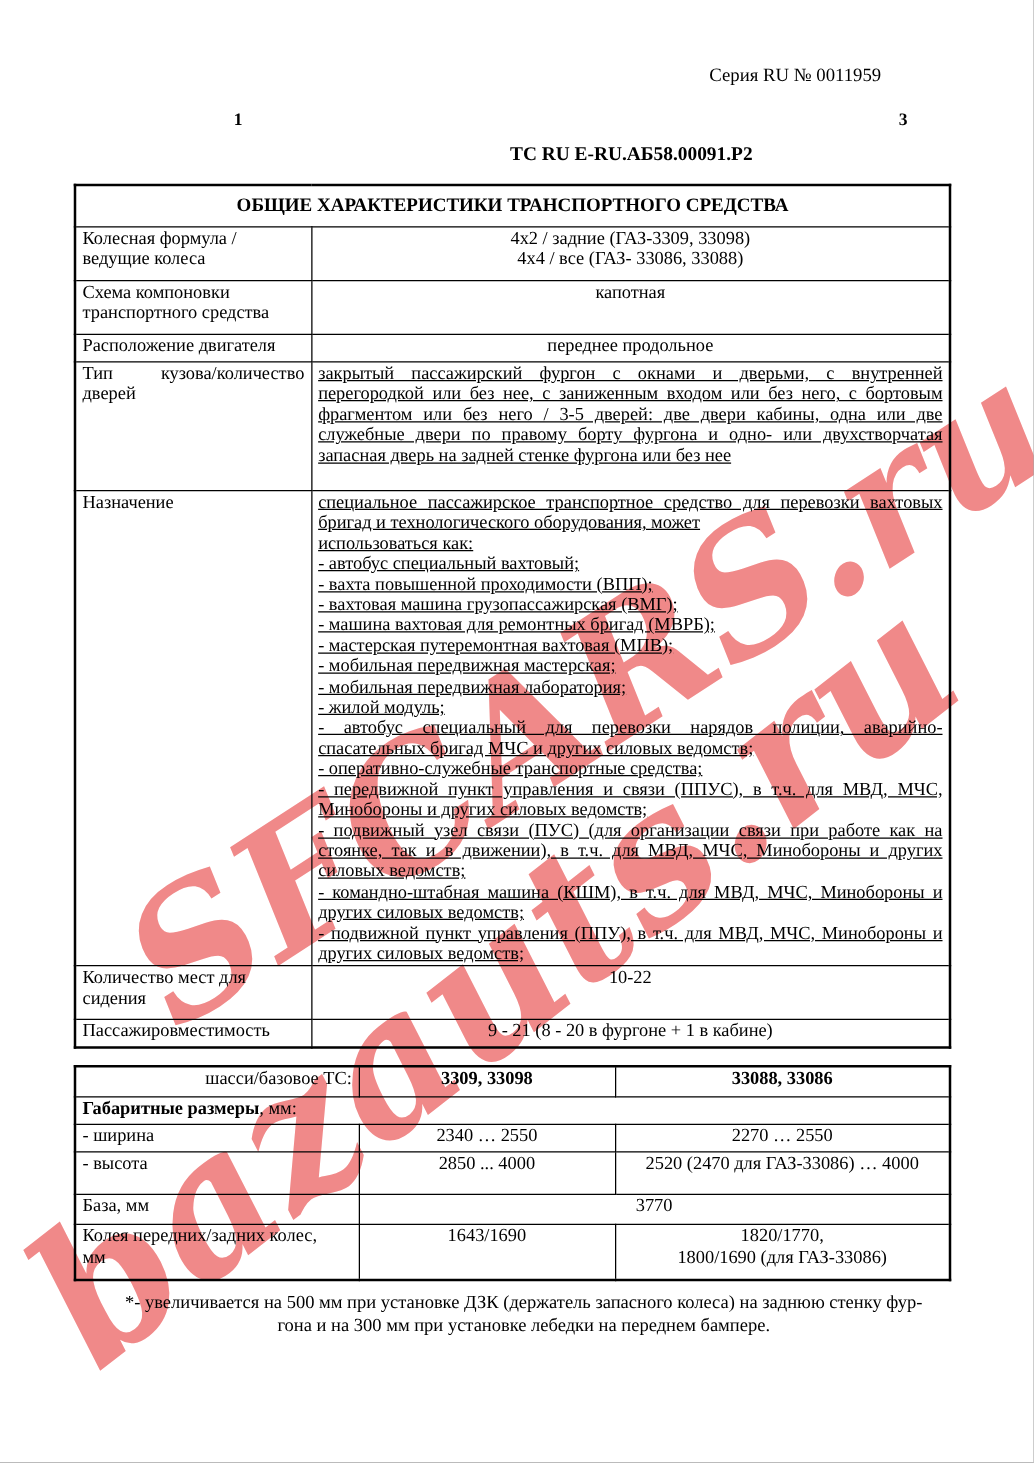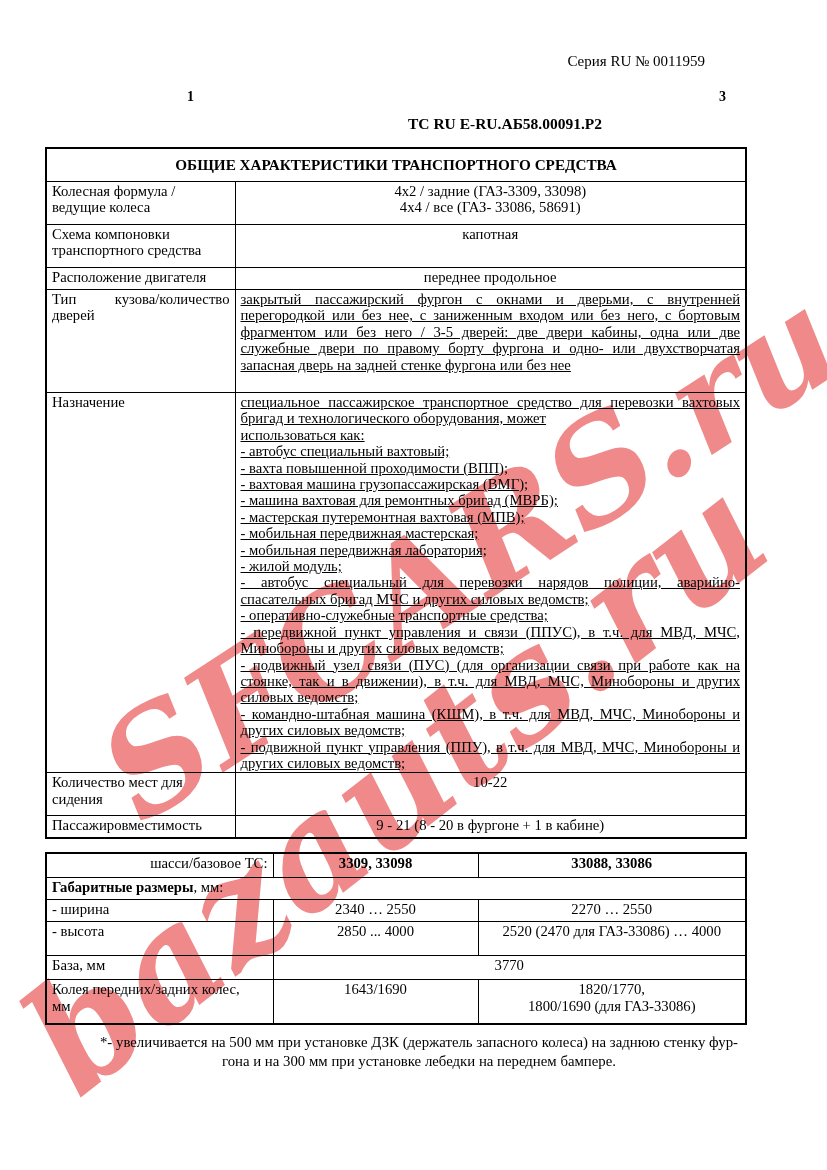--- a/index.html
+++ b/index.html
@@ -28,21 +28,21 @@
     font-weight:bold; font-style:italic;
     white-space:nowrap;
     mix-blend-mode:multiply;
     pointer-events:none;
     z-index:5;
   }
   .wm1 { left:470px; top:555px; font-size:138px; transform:translate(-50%,-50%) rotate(-33deg); }
   .wm2 { left:395px; top:785px; font-size:150px; transform:translate(-50%,-50%) rotate(-38deg); }
 
   
-  table { border-collapse:collapse; table-layout:fixed; width:700px; margin-left:45px; }
+  table { border-collapse:collapse; table-layout:fixed; width:700px; margin-left:59px; }
   .t1 { margin-top:147px; border:2px solid #000; }
   .t2 { margin-top:13px;  border:2px solid #000; }
   td, th { border:1px solid #000; vertical-align:top; padding:1px 5px; font-weight:normal; font-size:14.7px; }
   .t1 col.c-label { width:189px; }
   .t1 col.c-value { width:511px; }
   .t2 col.c2-1 { width:227px; }
   .t2 col.c2-2 { width:205px; }
   .t2 col.c2-3 { width:268px; }
 
   .tbl-title   { text-align:center; font-weight:bold; font-size:15.2px; height:30px; vertical-align:middle; }
@@ -87,21 +87,21 @@
         <col class="c-value">
       </colgroup>
     <tbody>
         <tr>
       <td colspan="2" class="tbl-title">ОБЩИЕ ХАРАКТЕРИСТИКИ ТРАНСПОРТНОГО СРЕДСТВА</td>
     </tr>
     <tr>
       <td class="lbl h40">Колесная формула /
 ведущие колеса</td>
       <td class="val-center">4х2 / задние (ГАЗ-3309,  33098)
-4х4 / все (ГАЗ- 33086, 58691)</td>
+4х4 / все (ГАЗ- 33086, 33088)</td>
     </tr>
     <tr>
       <td class="lbl h40">Схема компоновки
 транспортного средства</td>
       <td class="val-center">капотная</td>
     </tr>
     <tr>
       <td class="lbl h19">Расположение двигателя</td>
       <td class="val-center">переднее продольное</td>
     </tr>

